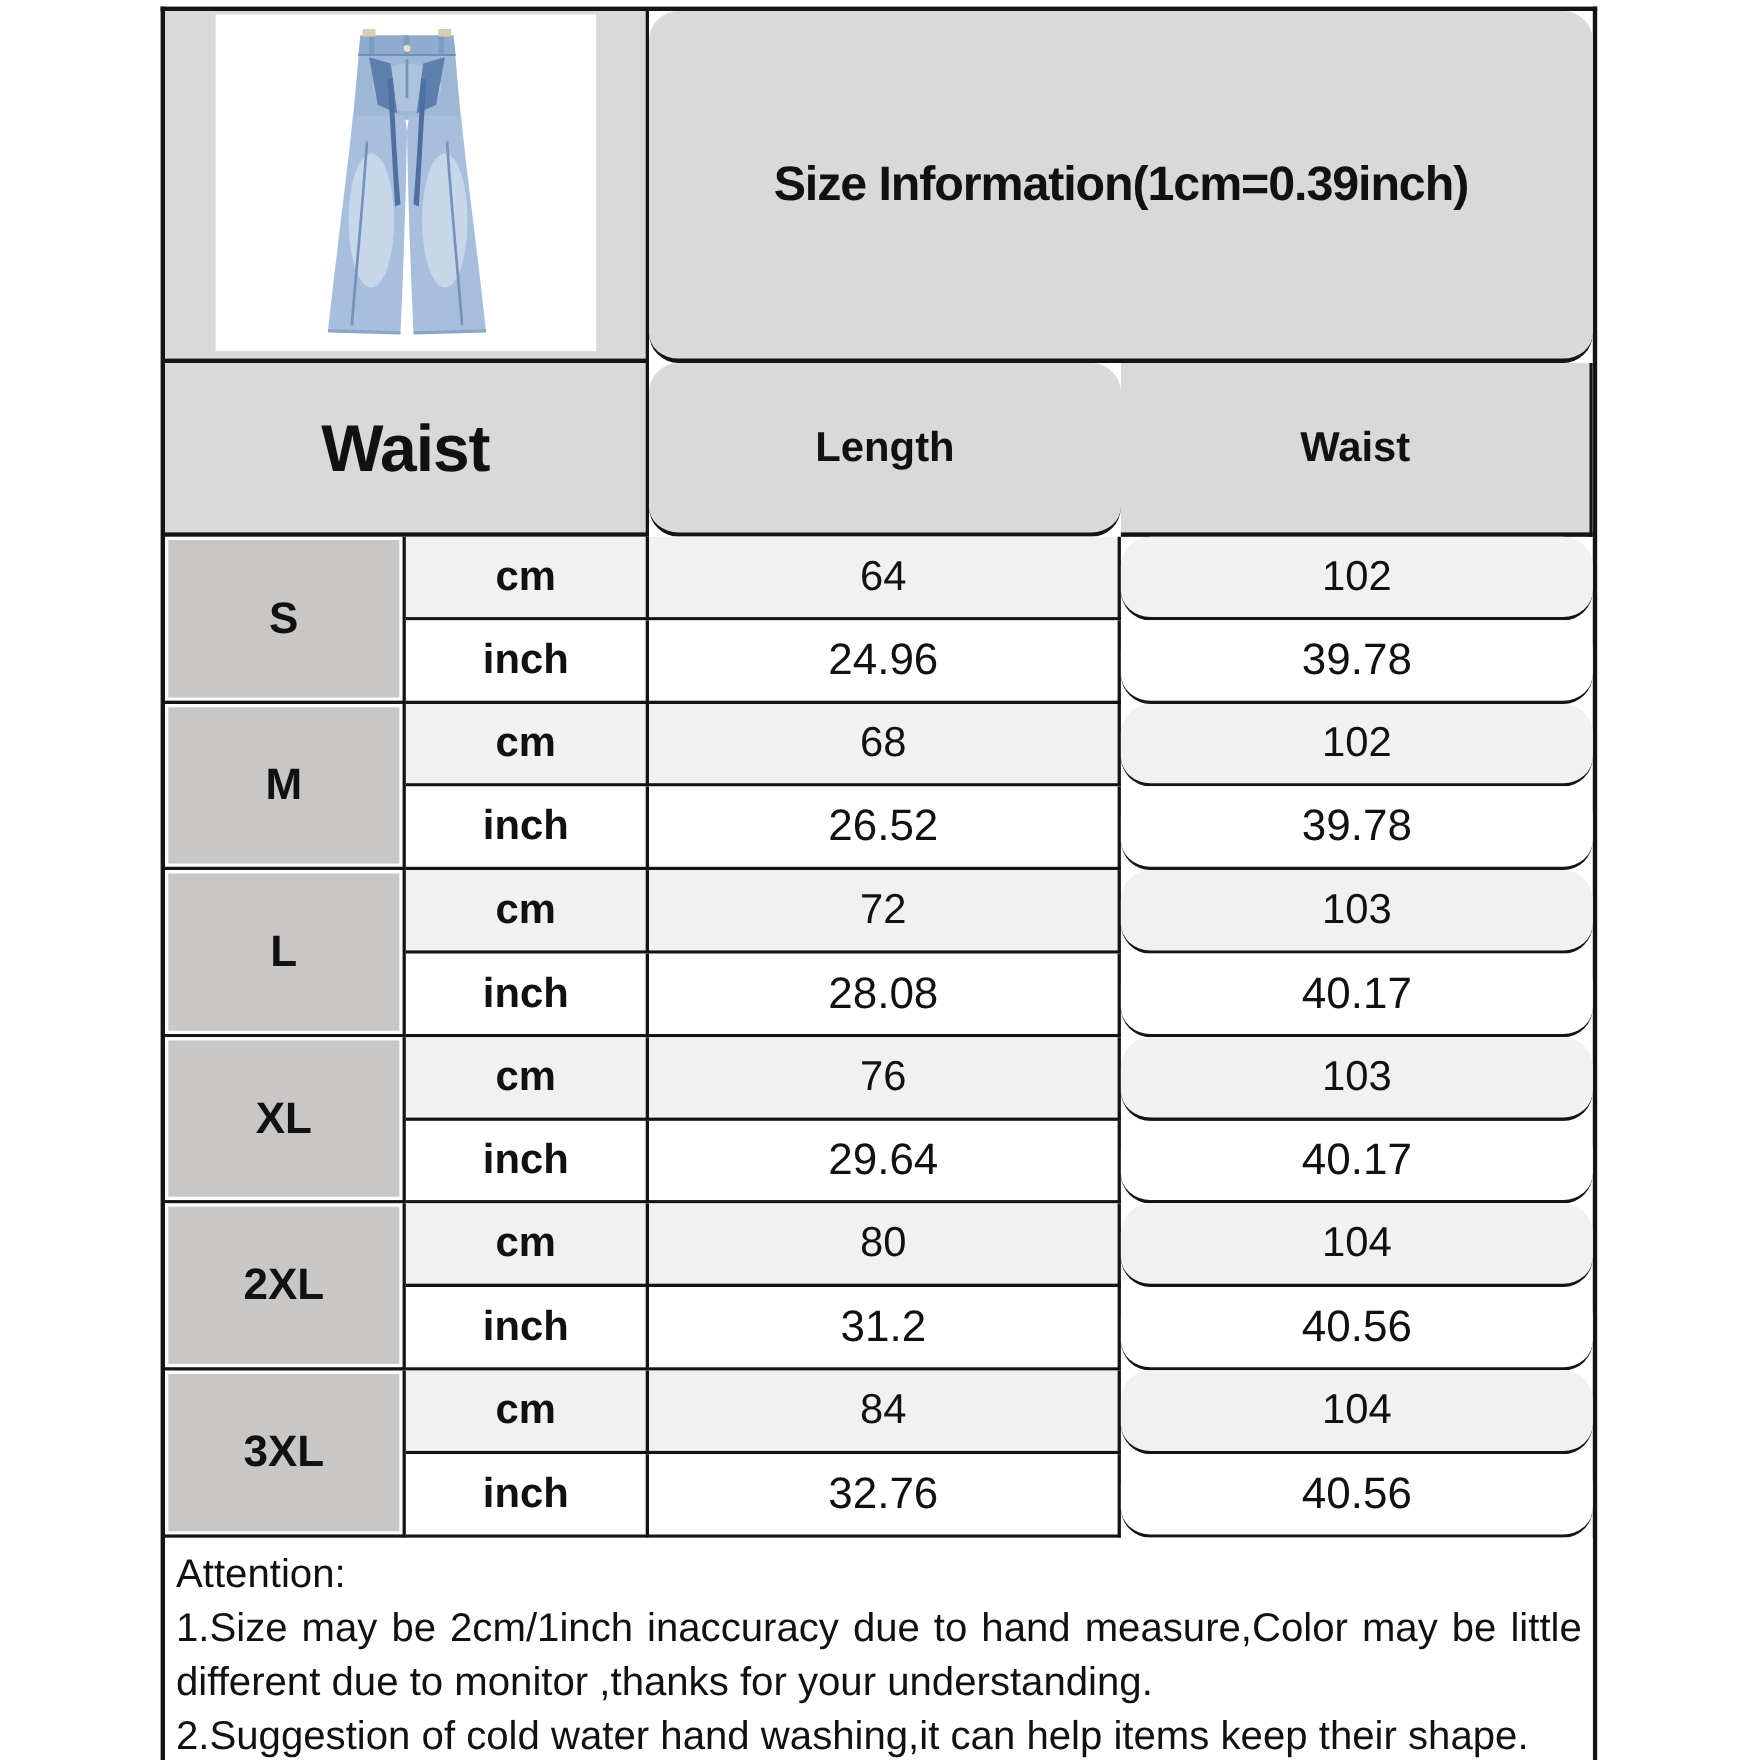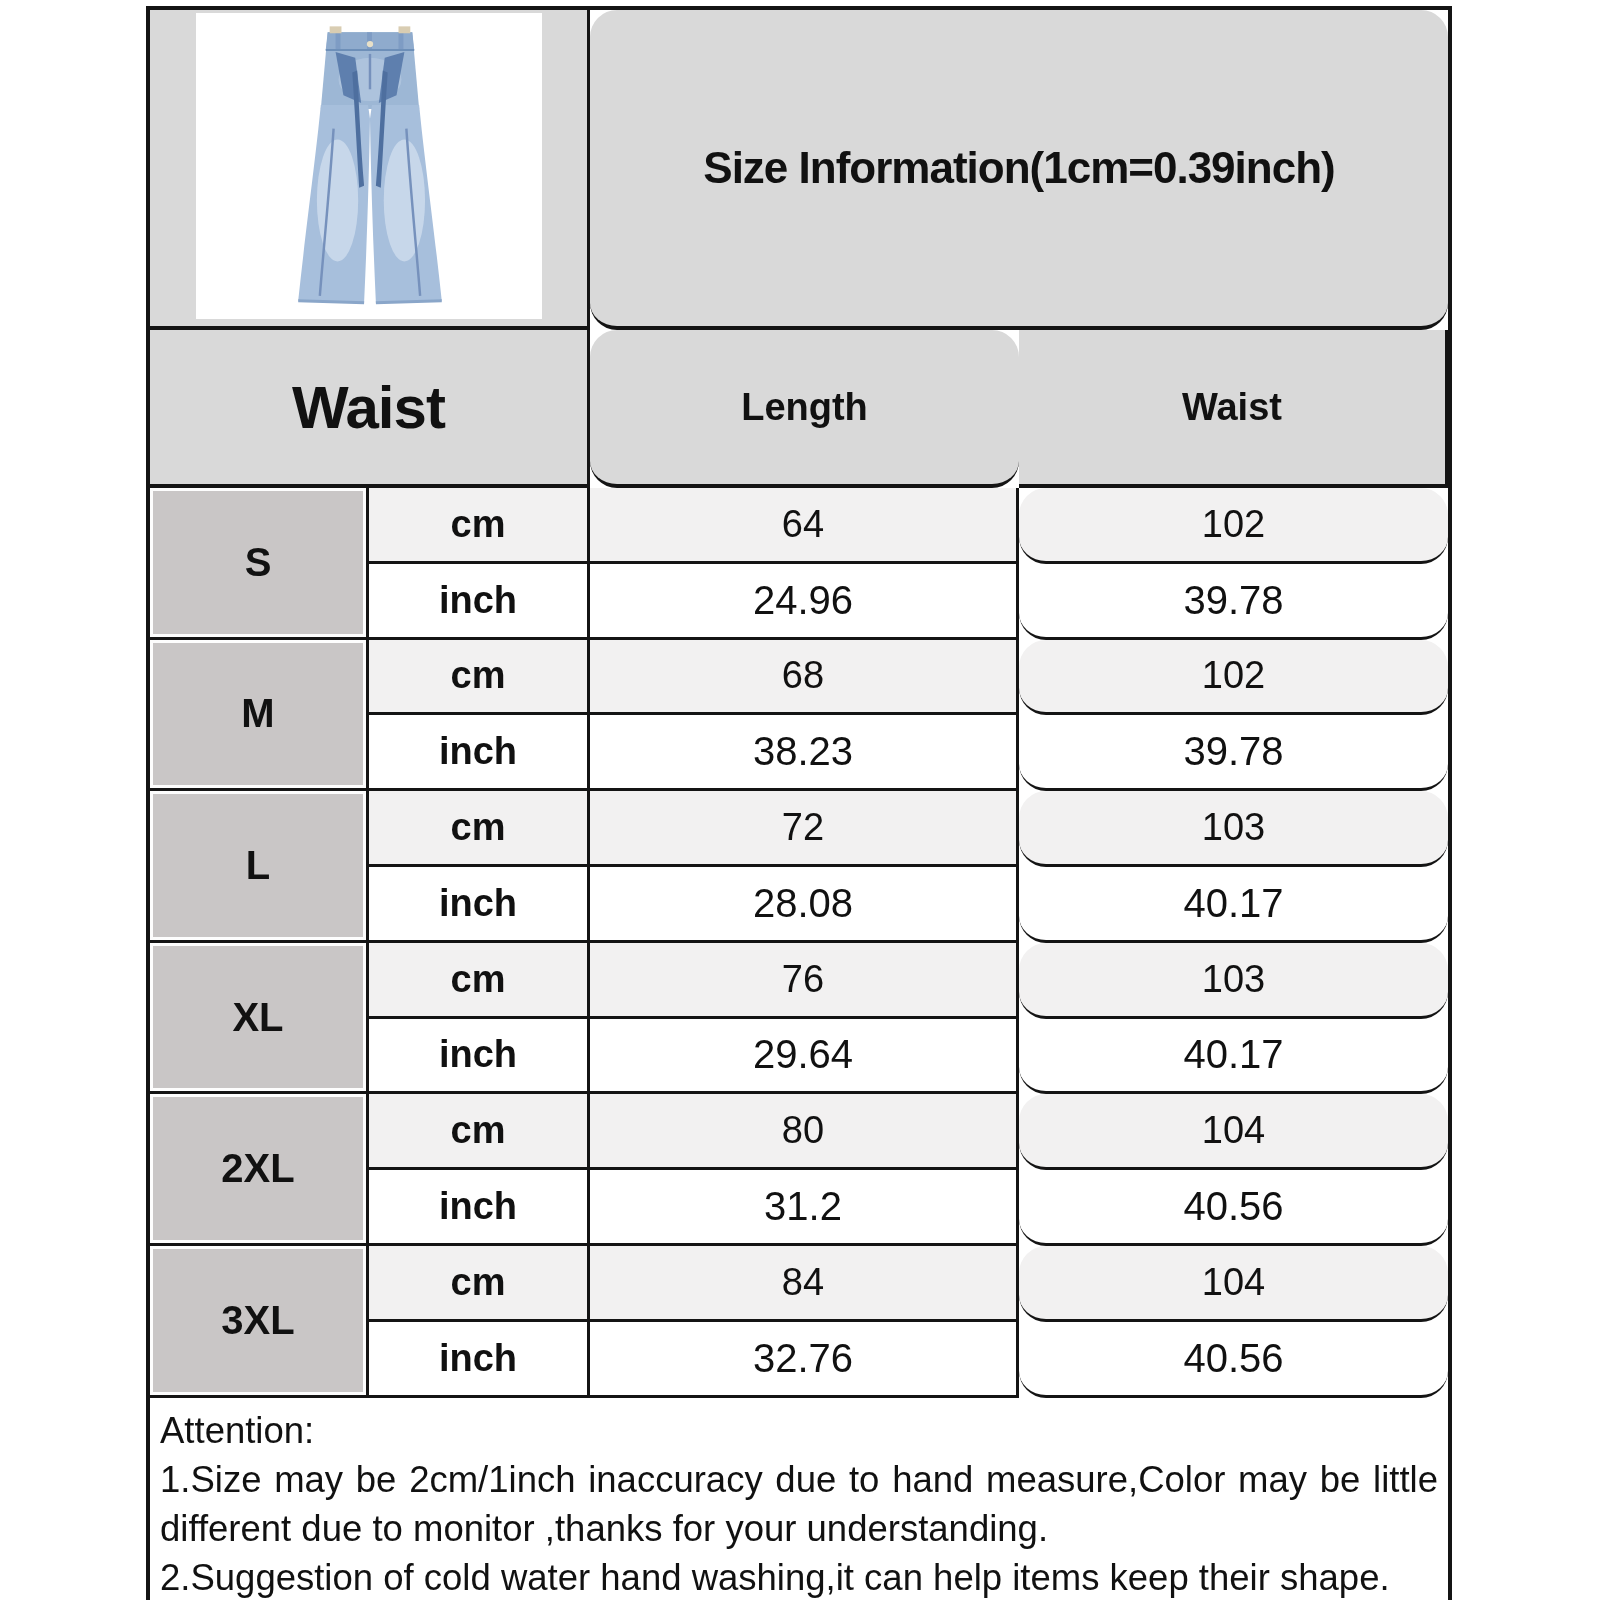--- a/index.html
+++ b/index.html
@@ -105,21 +105,21 @@
     <div class="cell val cm last">102</div>
     <div class="cell unit in">inch</div>
     <div class="cell val in">24.96</div>
     <div class="cell val in last">39.78</div>
 
     <div class="label-cell">M</div>
     <div class="cell unit cm">cm</div>
     <div class="cell val cm">68</div>
     <div class="cell val cm last">102</div>
     <div class="cell unit in">inch</div>
-    <div class="cell val in">38.23</div>
+    <div class="cell val in">26.52</div>
     <div class="cell val in last">39.78</div>
 
     <div class="label-cell">L</div>
     <div class="cell unit cm">cm</div>
     <div class="cell val cm">72</div>
     <div class="cell val cm last">103</div>
     <div class="cell unit in">inch</div>
     <div class="cell val in">28.08</div>
     <div class="cell val in last">40.17</div>
 

